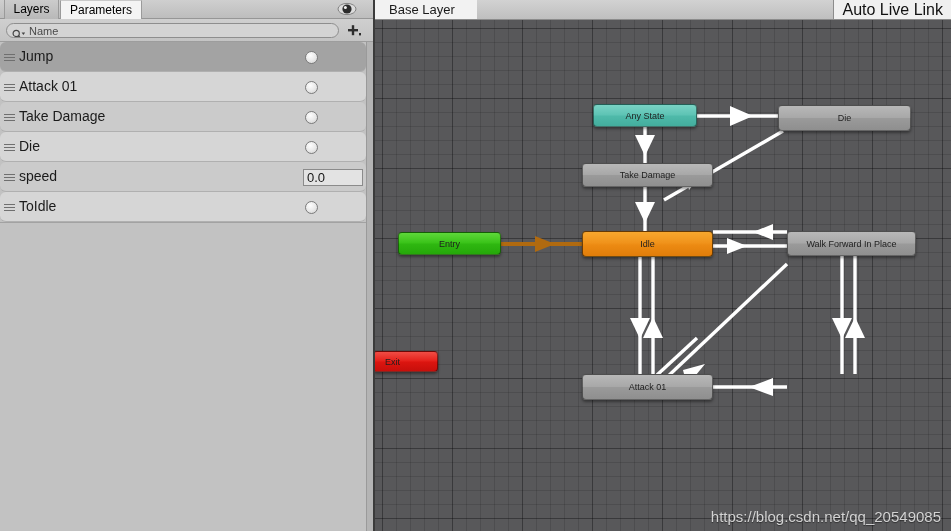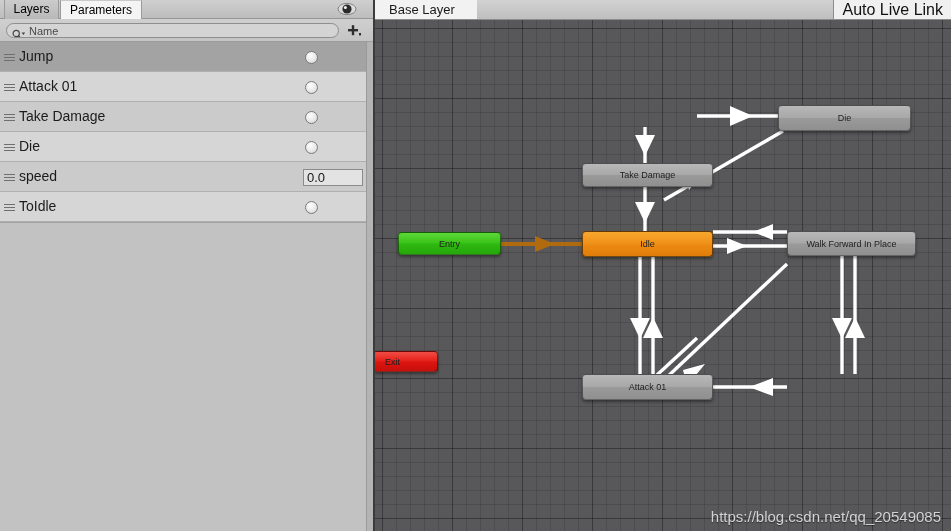--- a/index.html
+++ b/index.html
@@ -114,20 +114,21 @@
     left: 0; top: 42px;
     width: 366px;
     height: 180px;
   }
   .param-row {
     position: relative;
     height: 30px;
     box-sizing: border-box;
     border-bottom: 1px solid #b0b0b0;
     cursor: default;
+    border-radius: 6px;
   }
   .param-row.odd  { background: #d6d6d6; }
   .param-row.even { background: #cbcbcb; }
   .param-row.selected { background: #a3a3a3; }
 
   .drag-handle {
     position: absolute;
     left: 4px; top: 12px;
     width: 11px; height: 6px;
   }
@@ -476,20 +477,23 @@
 
         <line class="ln" x1="338" y1="367" x2="412" y2="367"></line>
         <polygon class="ar" points="398,358 374,367 398,376"></polygon>
 
         <line class="ln" x1="289" y1="360" x2="412" y2="244"></line>
         <polygon class="ar" points="330,344 312,366 308,350"></polygon>
 
         <line class="ln" x1="282" y1="355" x2="322" y2="318"></line>
       </svg>
 
+      <div class="node anystate" style="left:218px;top:84px;width:104px;height:23px;">
+        <span>Any State</span>
+      </div>
 
       <div class="node state" style="left:403px;top:85px;width:133px;height:26px;">
         <span>Die</span>
       </div>
 
       <div class="node state" style="left:207px;top:143px;width:131px;height:24px;">
         <span>Take Damage</span>
       </div>
 
       <div class="node entry" style="left:23px;top:212px;width:103px;height:23px;">

